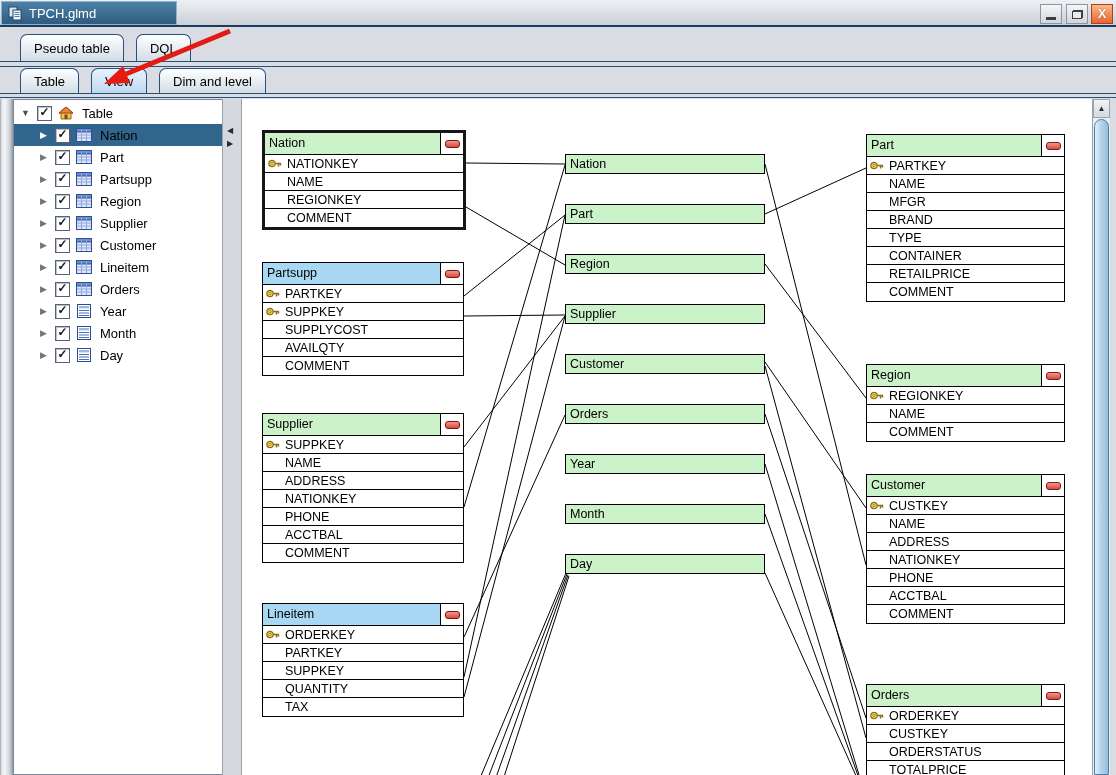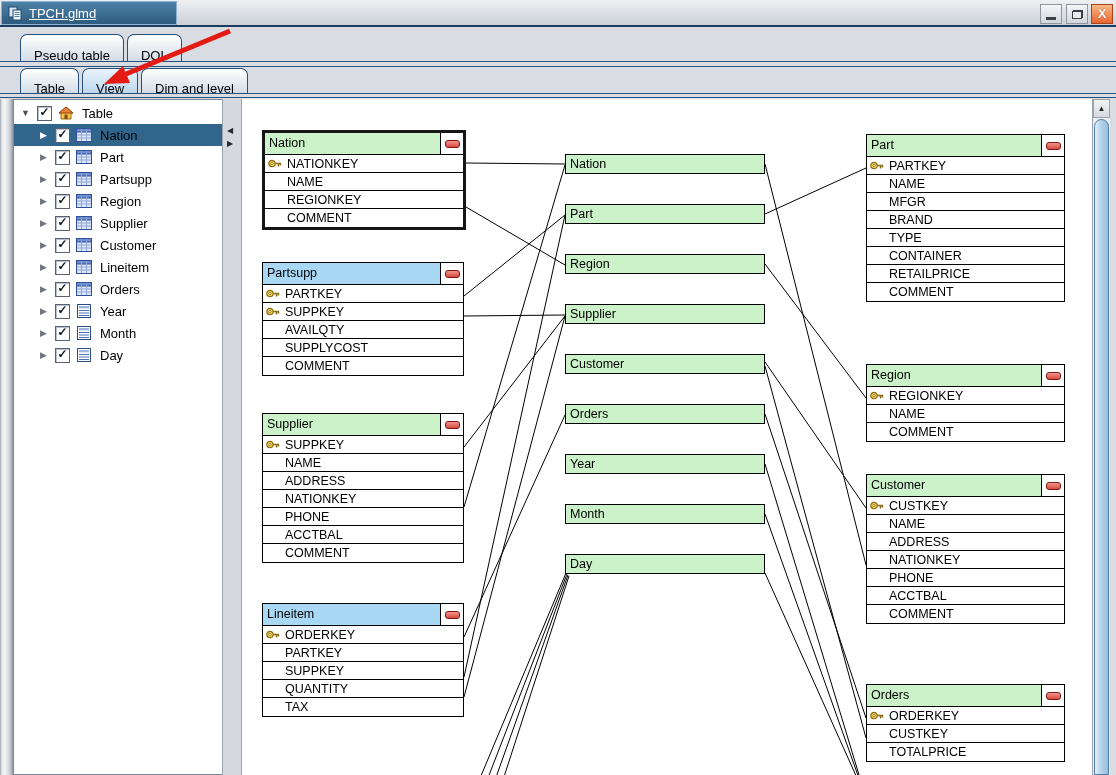--- a/index.html
+++ b/index.html
@@ -7,35 +7,35 @@
     width:1116px;height:775px;position:relative;overflow:hidden;
     background:#D9DDE3;font-family:"Liberation Sans",sans-serif;color:#000;
     -webkit-font-smoothing:none;
   }
   
   .titlebar{position:absolute;left:0;top:0;width:1116px;height:27px;
     background:linear-gradient(#EEF0F3,#CBD0D7);border-bottom:2px solid #1B3C5C;box-sizing:border-box;}
   .title-tab{position:absolute;left:1px;top:1px;width:176px;height:24px;
     background:linear-gradient(#4E81A8,#2E5B7E);border:1px solid #8FB3D1;
     display:flex;align-items:center;gap:6px;padding-left:6px;box-sizing:border-box;
-    color:#fff;font-size:13px;text-decoration:underline;}
+    color:#fff;font-size:13px;}
   .winbtn{position:absolute;top:4px;width:22px;height:20px;border:1px solid #8E959F;
     background:linear-gradient(#F4F5F7,#D2D6DC);display:flex;align-items:center;justify-content:center;box-sizing:border-box;cursor:default;}
   .winbtn.min{left:1040px}.winbtn.restore{left:1066px}
   .winbtn.close{left:1091px;background:linear-gradient(#F9BA85,#E96331);border-color:#A64519;}
   .glyph-min{width:10px;height:3px;background:#3A3F46;margin-top:8px;}
   .glyph-restore{position:relative;width:11px;height:9px;}
   .glyph-restore .r1{position:absolute;right:0;top:0;width:8px;height:6px;border:1.5px solid #3A3F46;background:#E9EBEE;}
   .glyph-restore .r2{position:absolute;left:0;bottom:0;width:8px;height:6px;border:1.5px solid #3A3F46;background:#E9EBEE;}
   .glyph-close{color:#fff;font-weight:bold;font-size:13px;text-shadow:0 0 1px #7E2200;line-height:18px;}
   
   .tabrow{position:absolute;left:20px;display:flex;}
   #tabrow1{top:34px;height:27px;}
   #tabrow2{top:68px;height:25px;}
-  .tab{margin-right:3px;padding:8px 13px;height:100%;line-height:26px;font-size:13px;
+  .tab{margin-right:12px;padding:1px 13px;height:100%;line-height:26px;font-size:13px;
     background:linear-gradient(#FFFFFF,#D2DCE6);border:1px solid #25517B;border-bottom:none;
     border-radius:7px 7px 0 0;box-sizing:border-box;cursor:default;white-space:nowrap;}
   #tabrow2 .tab{line-height:24px;}
   .tab.selected{background:linear-gradient(#EAF3FB,#BDD7EE);}
   .hline{position:absolute;left:0;width:1116px;height:1px;background:#25517B;}
   
   .left-strip{position:absolute;left:0;top:99px;width:13px;height:676px;
     background:linear-gradient(90deg,#9FA6B0 0px,#E8EAED 2px,#F4F5F7 5px,#C9CED5 10px,#8E959F 13px);}
   
   .tree-panel{position:absolute;left:13px;top:99px;width:210px;height:676px;background:#fff;
@@ -352,25 +352,25 @@
           <svg width="14" height="11" viewBox="0 0 14 11">
             <circle cx="4" cy="5.5" r="3.2" fill="#F5D34A" stroke="#8A6D1A" stroke-width="1.2"></circle>
             <circle cx="4" cy="5.5" r="1.1" fill="#fff" stroke="#8A6D1A" stroke-width="0.8"></circle>
             <path d="M7 5.5 H13 M10.5 5.5 V8.5 M12.5 5.5 V7.5" stroke="#8A6D1A" stroke-width="1.5" fill="none"></path>
           </svg>
         </span>
         <span class="fl">SUPPKEY</span>
       </div>
       <div class="erow">
         <span class="kspace"></span>
+        <span class="fl">SUPPLYCOST</span>
+      </div>
+      <div class="erow">
+        <span class="kspace"></span>
         <span class="fl">AVAILQTY</span>
-      </div>
-      <div class="erow">
-        <span class="kspace"></span>
-        <span class="fl">SUPPLYCOST</span>
       </div>
       <div class="erow">
         <span class="kspace"></span>
         <span class="fl">COMMENT</span>
       </div>
     </div>
     <div class="entity" style="left: 20px; top: 314px; width: 202px;">
       <div class="ehdr green">
         <div class="t">Supplier</div>
         <div class="mincell">
@@ -573,20 +573,24 @@
             <circle cx="4" cy="5.5" r="3.2" fill="#F5D34A" stroke="#8A6D1A" stroke-width="1.2"></circle>
             <circle cx="4" cy="5.5" r="1.1" fill="#fff" stroke="#8A6D1A" stroke-width="0.8"></circle>
             <path d="M7 5.5 H13 M10.5 5.5 V8.5 M12.5 5.5 V7.5" stroke="#8A6D1A" stroke-width="1.5" fill="none"></path>
           </svg>
         </span>
         <span class="fl">ORDERKEY</span>
       </div>
       <div class="erow">
         <span class="kspace"></span>
         <span class="fl">CUSTKEY</span>
+      </div>
+      <div class="erow">
+        <span class="kspace"></span>
+        <span class="fl">ORDERSTATUS</span>
       </div>
       <div class="erow">
         <span class="kspace"></span>
         <span class="fl">TOTALPRICE</span>
       </div>
     </div>
     <div class="mini" style="left: 323px; top: 55px;">Nation</div>
     <div class="mini" style="left: 323px; top: 105px;">Part</div>
     <div class="mini" style="left: 323px; top: 155px;">Region</div>
     <div class="mini" style="left: 323px; top: 205px;">Supplier</div>

